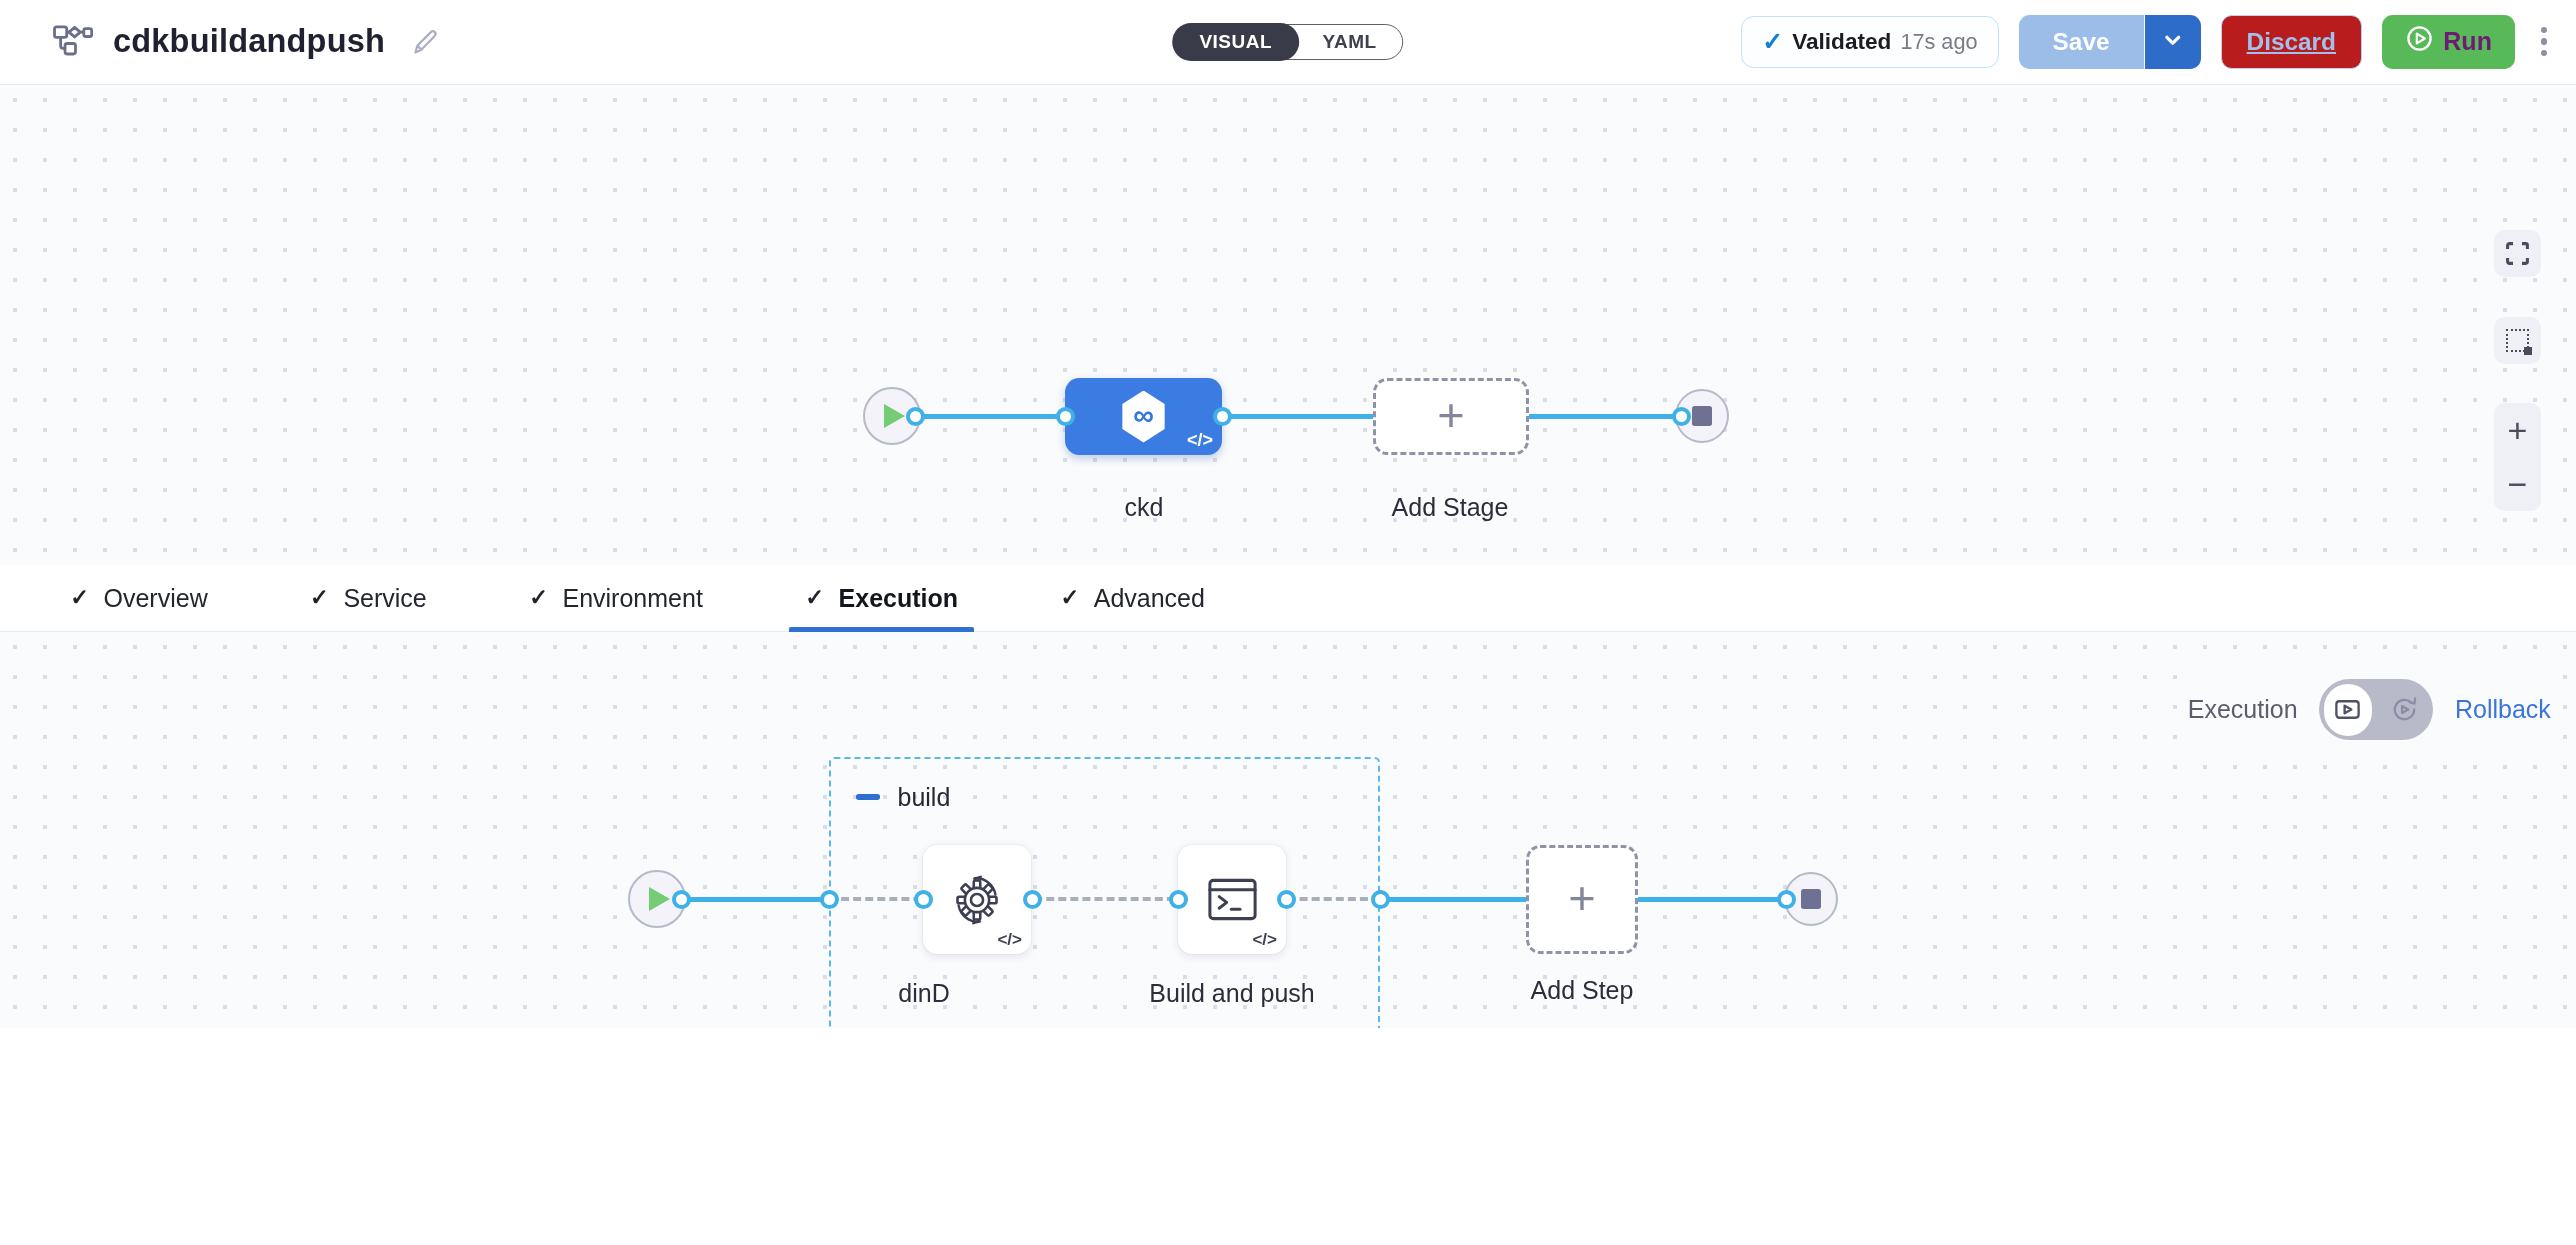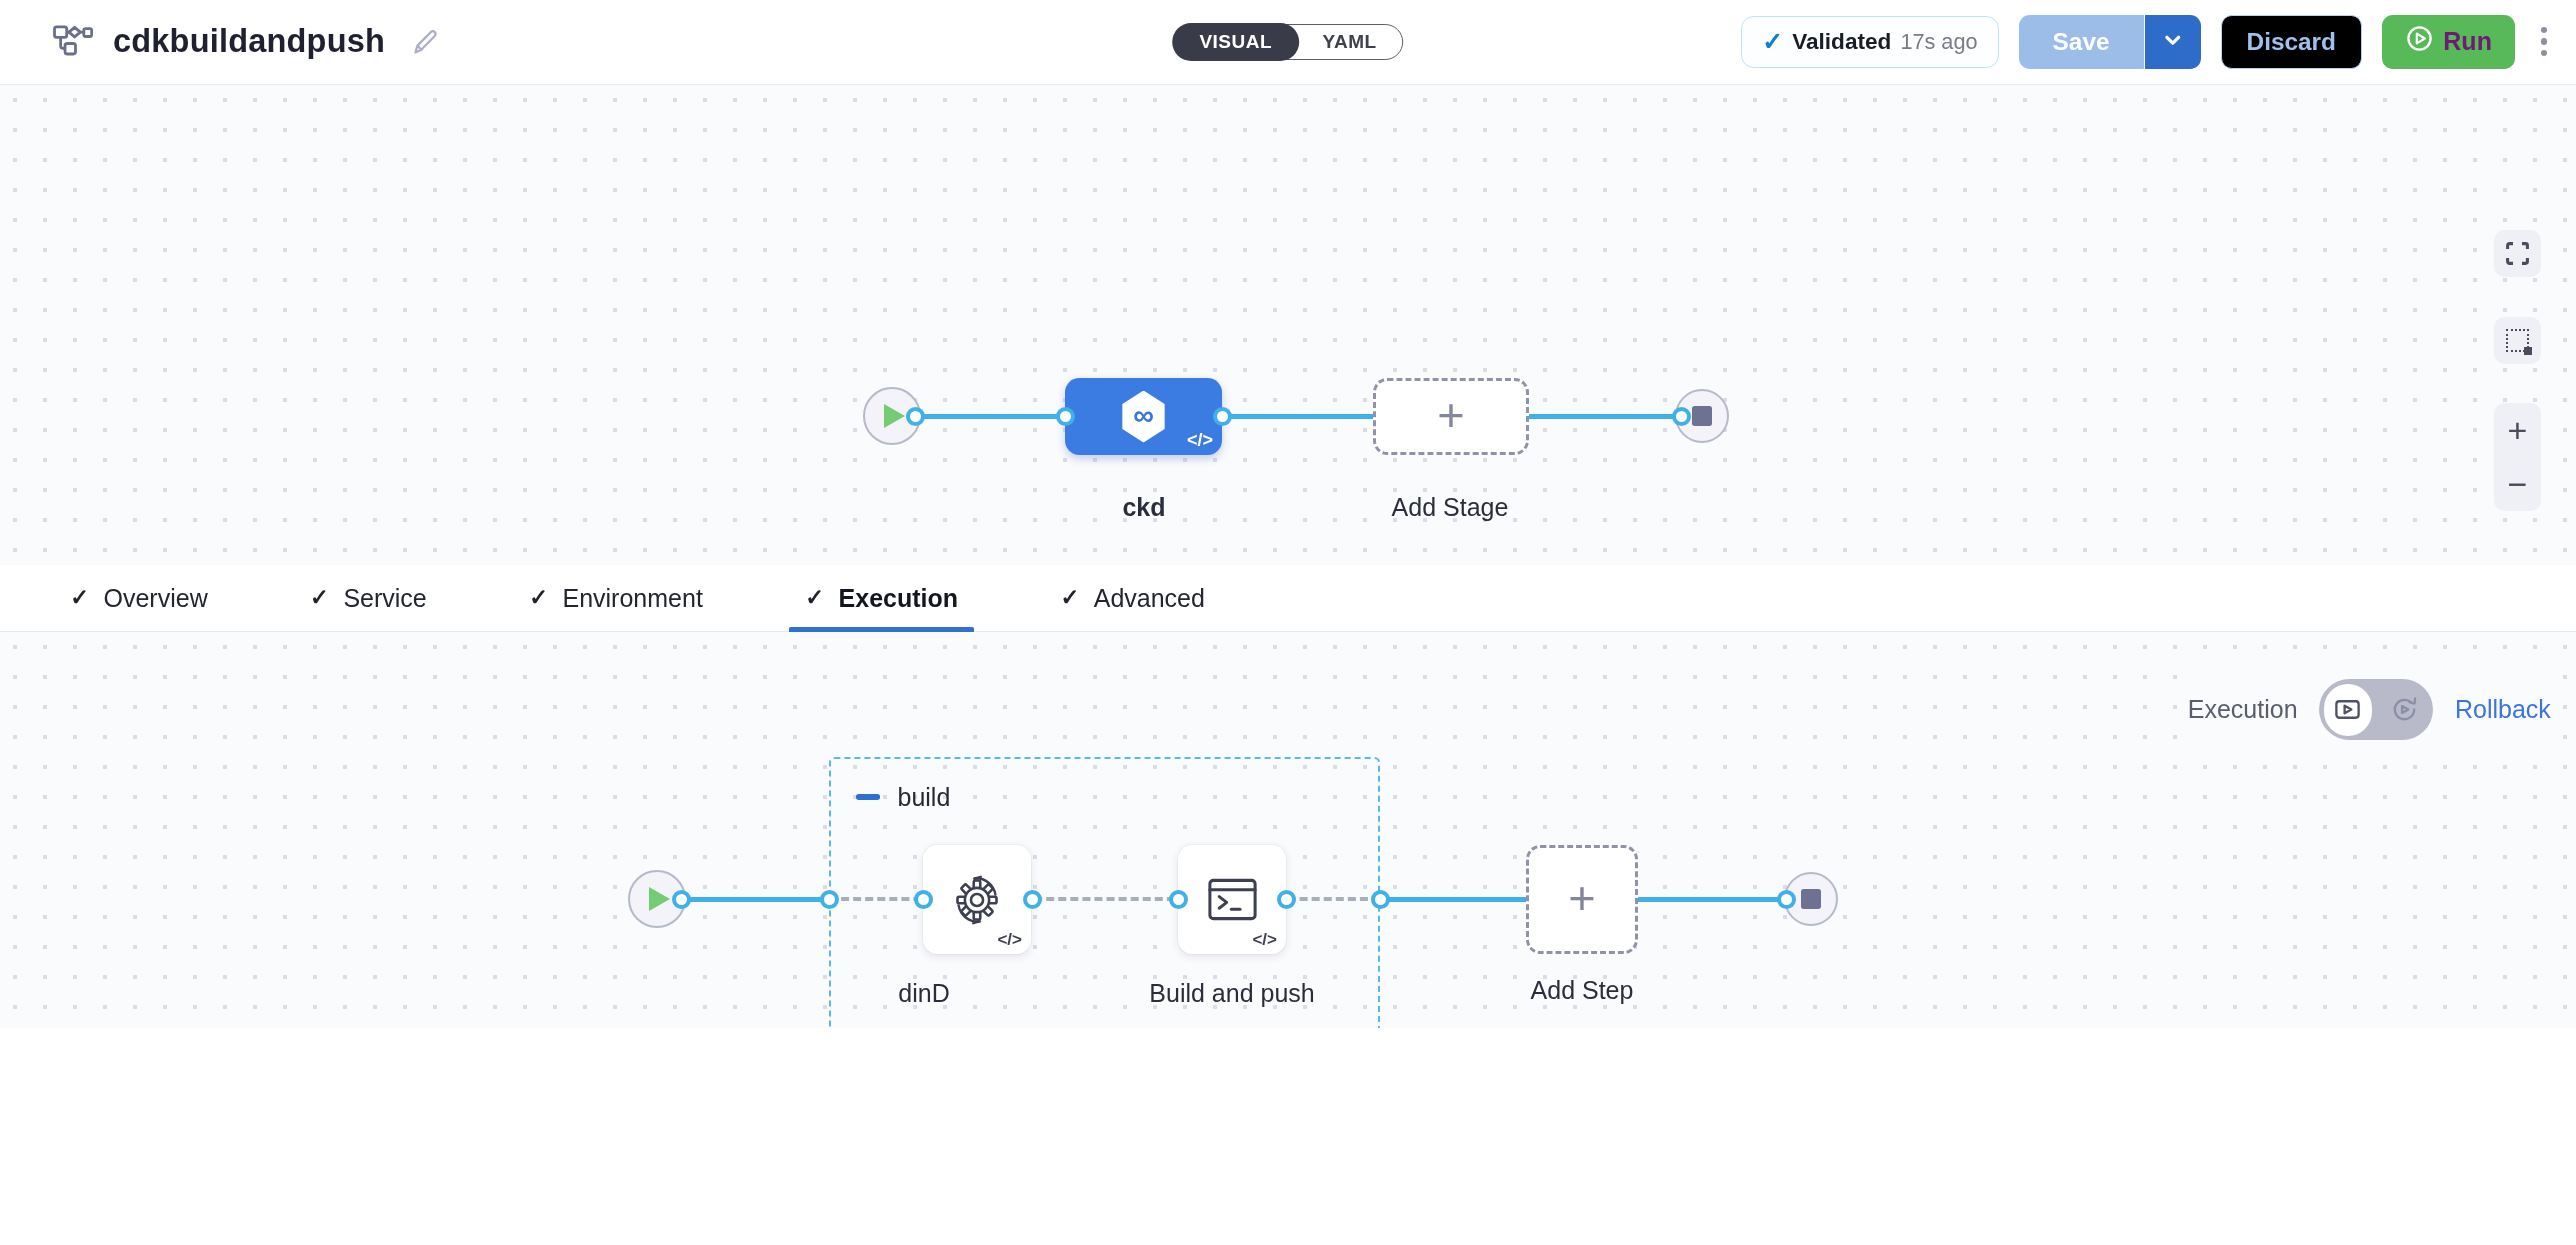--- a/index.html
+++ b/index.html
@@ -15,21 +15,21 @@
   .mode-seg{padding:1px 27px;height:36px;display:flex;align-items:center;font-size:19px;font-weight:700;letter-spacing:0.5px;color:#3f414e;border-radius:902px;margin:-1.8px;cursor:pointer;}
   .mode-seg.active{background:#3a3b49;color:#fff;}
   .header-right{position:absolute;right:23.5px;top:0;height:83px;display:flex;align-items:center;gap:20px;}
   .validated-badge{display:flex;align-items:center;gap:9px;height:52px;padding:0 20px;border:1.8px solid #bfe3f8;border-radius:12.6px;background:#fdfeff;box-sizing:border-box;cursor:pointer;}
   .validated-check{color:#0f7fd6;font-size:25px;font-weight:700;line-height:1;}
   .validated-label{font-size:22.6px;font-weight:600;color:#1b1d24;}
   .validated-ago{font-size:21.7px;color:#797b85;}
   .save-split{display:flex;height:54px;border-radius:10.8px;overflow:hidden;}
   .save-main{background:#9dbde9;color:#fff;font-size:24.4px;font-weight:700;display:flex;align-items:center;padding:0 34px;cursor:pointer;}
   .save-caret{background:#2d6cc9;width:56px;display:flex;align-items:center;justify-content:center;border-left:1.8px solid #ffffff;cursor:pointer;}
-  .discard-btn{height:54px;padding:0 25px;display:flex;align-items:center;border:1.8px solid #b9d2f2;border-radius:10.8px;background:#000000;color:#9fc1ec;font-size:24.4px;font-weight:700;box-sizing:border-box;cursor:pointer;}
+  .discard-btn{height:54px;padding:0 25px;display:flex;align-items:center;border:1.8px solid #b9d2f2;border-radius:10.8px;background:#b91c1c;color:#9fc1ec;font-size:24.4px;font-weight:700;box-sizing:border-box;cursor:pointer;text-decoration:underline;}
   .run-btn{height:54px;padding:0 23.5px;display:flex;align-items:center;gap:10.8px;border-radius:10.8px;background:#57b957;color:#701a75;font-size:25px;font-weight:700;cursor:pointer;}
   .kebab{display:flex;flex-direction:column;gap:5.4px;padding:5.4px;cursor:pointer;}
   .kebab span{width:6.3px;height:6.3px;border-radius:50%;background:#8e90a2;}
 
   
   .canvas{position:relative;background:#fafbfd;background-image:radial-gradient(#dadde6 2.2px, transparent 2.3px);background-size:30px 30px;overflow:hidden;}
   .canvas1{height:480px;}
   .canvas2{height:614px;}
 
   .flow-line{position:absolute;height:4.5px;background:#3fb1e8;z-index:1;}
@@ -153,21 +153,21 @@
     <div class="term-node" style="left:863px;top:302px;">
       <span class="play-tri"></span>
     </div>
 
     <div class="stage-node" style="left:1065px;top:293px;">
       <div class="hex">
           <span>∞</span>
         </div>
       <span class="code-badge">&lt;/&gt;</span>
     </div>
-    <div class="node-label" style="left:1144px;top:408px;font-weight:bold;">ckd</div>
+    <div class="node-label" style="left:1144px;top:408px;">ckd</div>
 
     <div class="add-box" style="left:1373px;top:293px;width:156px;height:77px;">
       <span class="add-plus">+</span>
     </div>
     <div class="node-label" style="left:1450px;top:408px;">Add Stage</div>
 
     <div class="term-node" style="left:1675px;top:304px;width:54px;height:54px;">
       <span class="stop-sq"></span>
     </div>
 

